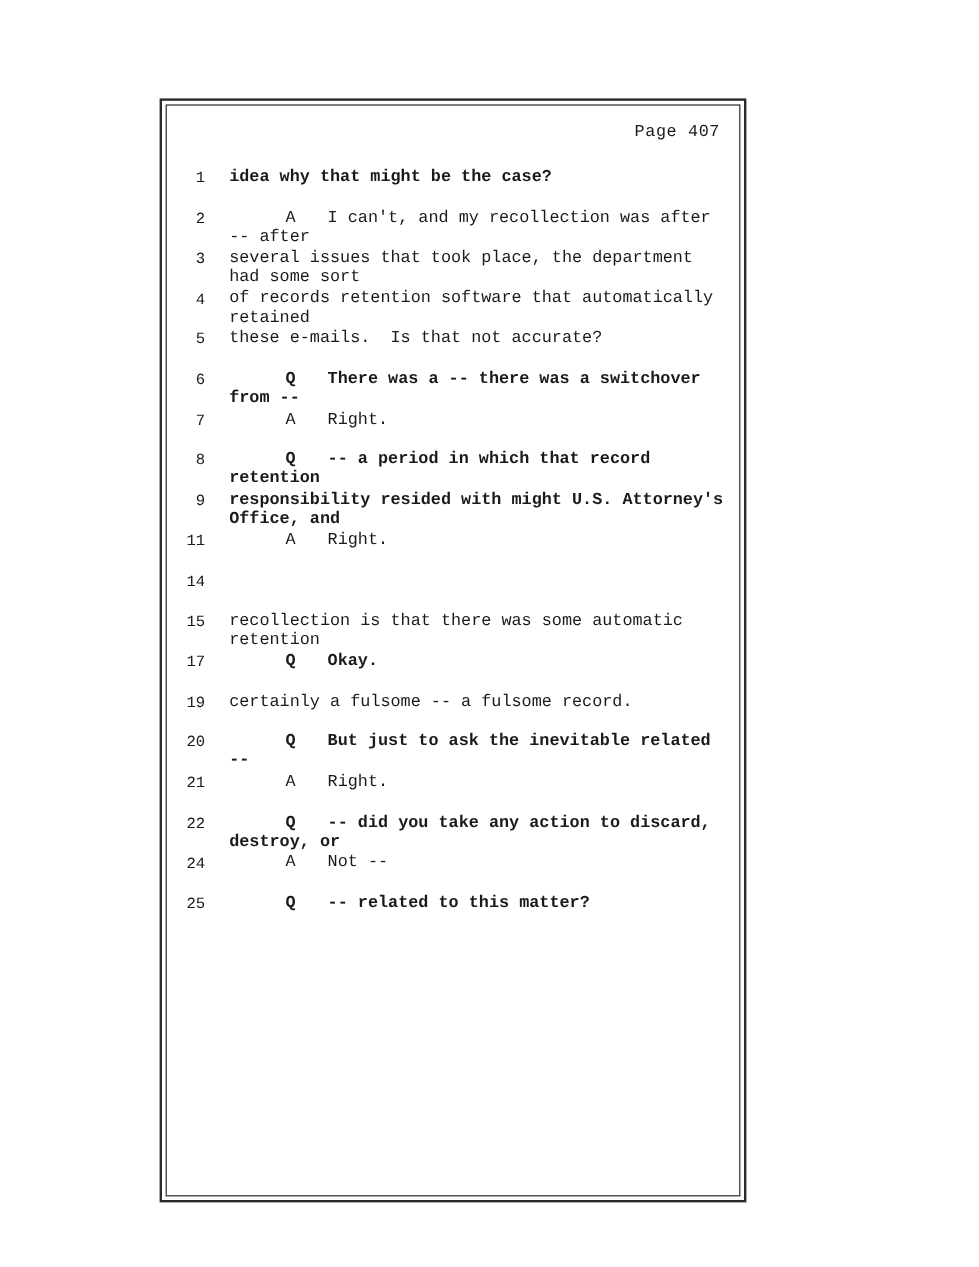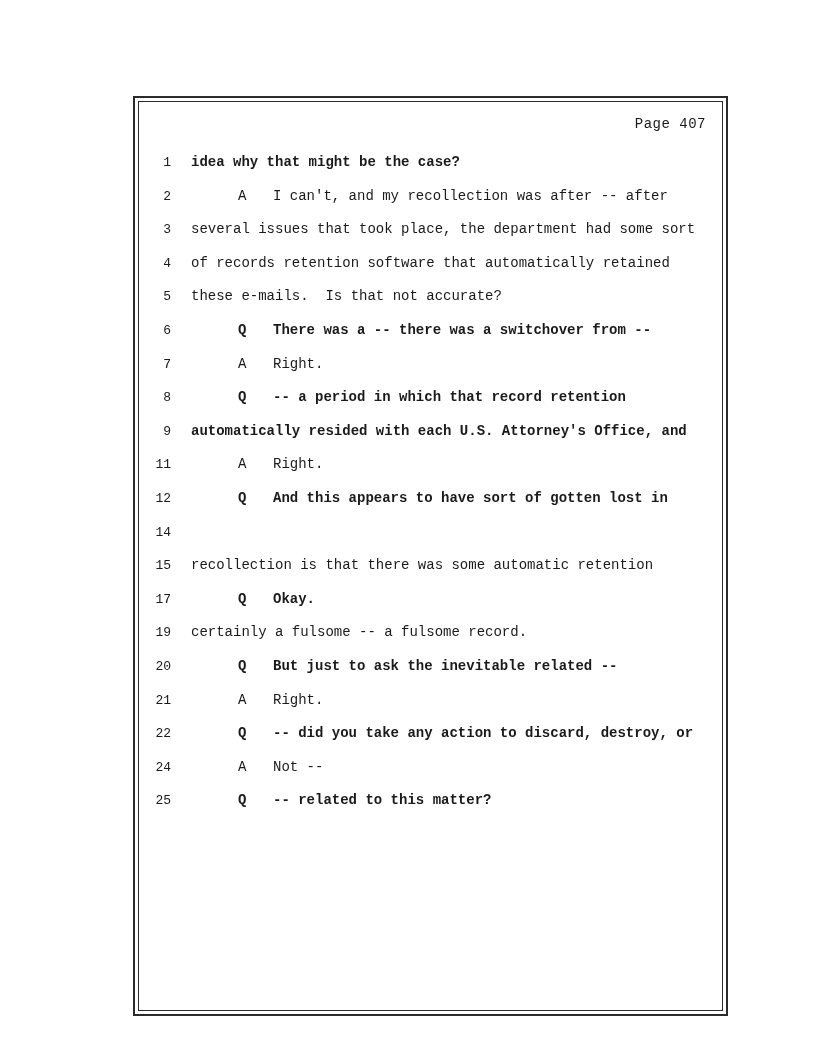--- a/index.html
+++ b/index.html
@@ -13,22 +13,22 @@
   .sheet {
     position: relative;
     width: 816px;
     height: 1056px;
     background: #ffffff;
     overflow: hidden;
   }
   .transcript-box {
     position: absolute;
     left: 133px;
-    top: 96px;
-    width: 595px;
+    top: 82px;
+    width: 489px;
     height: 920px;
     border: 2px solid #2b2b2b;
     padding: 3px;
     background: #ffffff;
   }
   .transcript-inner {
     width: 100%;
     height: 100%;
     border: 1px solid #2b2b2b;
     padding-top: 14px;
@@ -113,29 +113,25 @@
           <div class="row">
             <span class="line-num">7</span>
             <span class="line-body"><span class="prefix">A</span><span>Right.</span></span>
           </div>
           <div class="row bold">
             <span class="line-num">8</span>
             <span class="line-body"><span class="prefix">Q</span><span>-- a period in which that record retention</span></span>
           </div>
           <div class="row bold">
             <span class="line-num">9</span>
-            <span class="line-body"><span>automatically resided with each U.S. Attorney's Office, and</span></span>
+            <span class="line-body"><span>responsibility resided with might U.S. Attorney's Office, and</span></span>
           </div>
           <div class="row">
             <span class="line-num">11</span>
             <span class="line-body"><span class="prefix">A</span><span>Right.</span></span>
-          </div>
-          <div class="row bold">
-            <span class="line-num">12</span>
-            <span class="line-body"><span class="prefix">Q</span><span>And this appears to have sort of gotten lost in</span></span>
           </div>
           <div class="row">
             <span class="line-num">14</span>
           </div>
           <div class="row">
             <span class="line-num">15</span>
             <span class="line-body"><span>recollection is that there was some automatic retention</span></span>
           </div>
           <div class="row bold">
             <span class="line-num">17</span>

